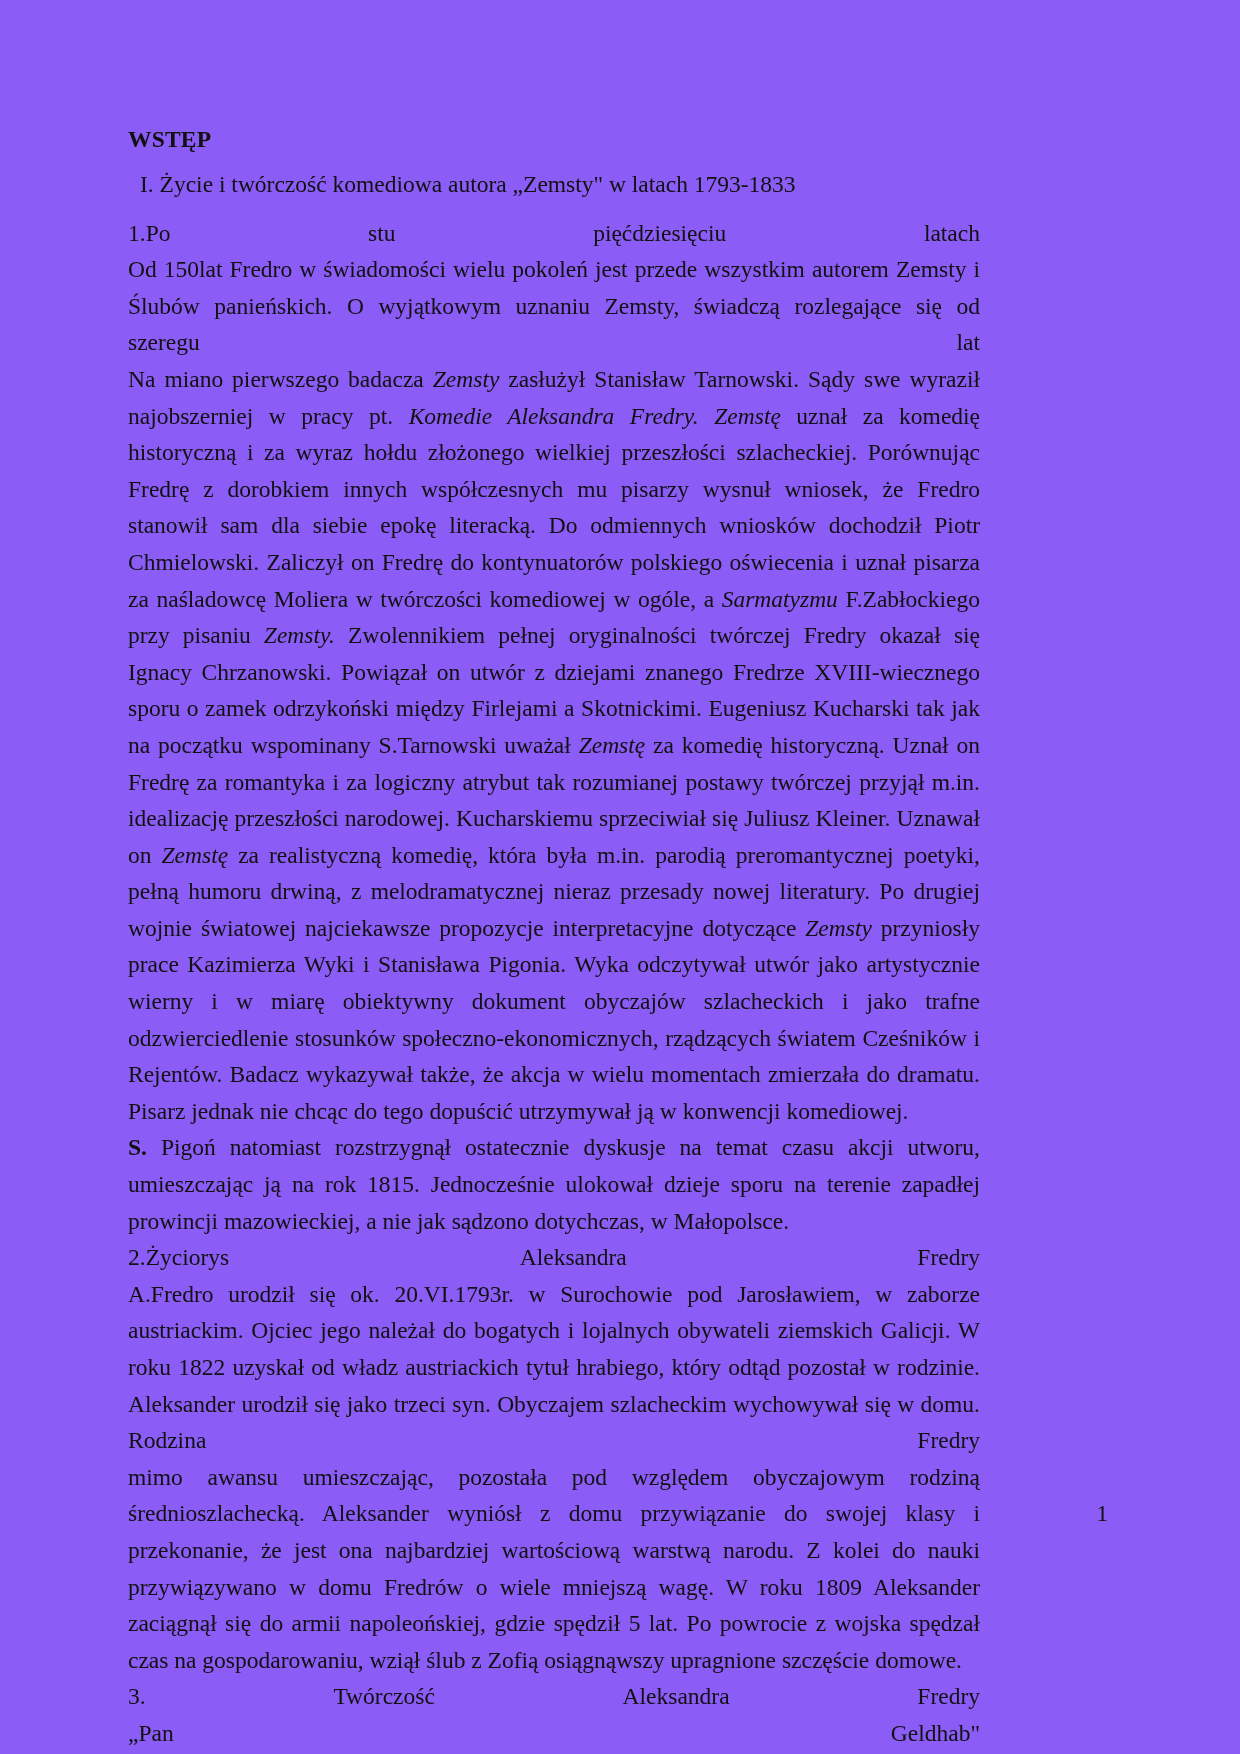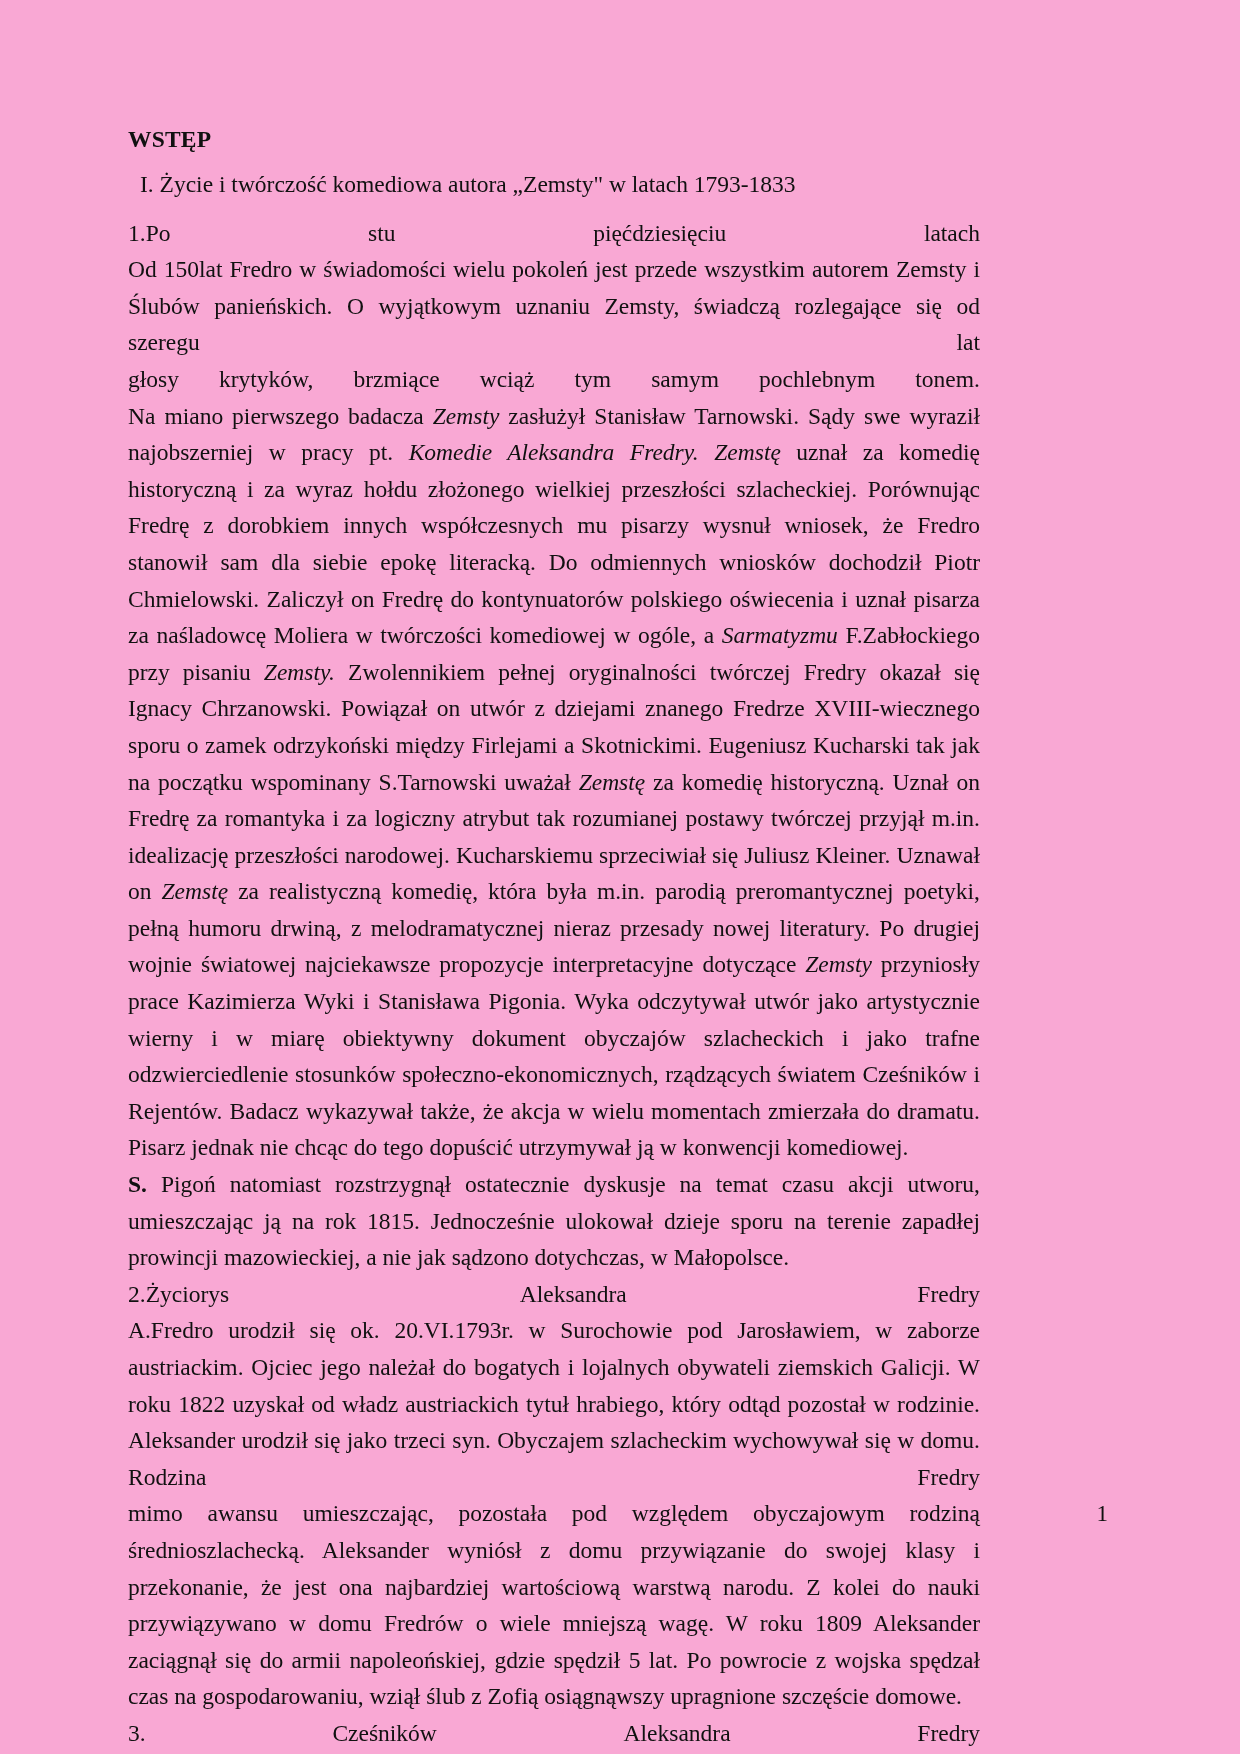--- a/index.html
+++ b/index.html
@@ -14,21 +14,21 @@
     position: relative;
     font-family: "Liberation Serif", "DejaVu Serif", serif;
     color: #111111;
     overflow: hidden;
   }
   .page {
     position: absolute;
     left: 0; top: 0;
     width: 1240px;
     height: 1754px;
-    background: #f9a8d4;
+    background: #8b5cf6;
   }
   .content {
     position: absolute;
     left: 128px;
     top: 124px;
     width: 852px;
   }
   
   .doc-heading {
     font-weight: bold;
@@ -100,30 +100,20 @@
 
     <div class="sec-num-line">
       <span>1.Po</span>
       <span>stu</span>
       <span>pięćdziesięciu</span>
       <span>latach</span>
     </div>
 
     <p class="para lastfull">Od 150lat Fredro w świadomości wielu pokoleń jest przede wszystkim autorem Zemsty i Ślubów panieńskich. O wyjątkowym uznaniu Zemsty, świadczą rozlegające się od szeregu lat</p>
 
-    <div class="spread">
-      <span>głosy</span>
-      <span>krytyków,</span>
-      <span>brzmiące</span>
-      <span>wciąż</span>
-      <span>tym</span>
-      <span>samym</span>
-      <span>pochlebnym</span>
-      <span>tonem.</span>
-    </div>
 
     <p class="para lastleft"><span>Na miano pierwszego badacza </span><i>Zemsty</i><span> zasłużył Stanisław Tarnowski. Sądy swe wyraził najobszerniej w pracy pt. </span><i>Komedie Aleksandra Fredry.</i><span> </span><i>Zemstę</i><span> uznał za komedię historyczną i za wyraz hołdu złożonego wielkiej przeszłości szlacheckiej. Porównując Fredrę z dorobkiem innych współczesnych mu pisarzy wysnuł wniosek, że Fredro stanowił sam dla siebie epokę literacką. Do odmiennych wniosków dochodził Piotr Chmielowski. Zaliczył on Fredrę do kontynuatorów polskiego oświecenia i uznał pisarza za naśladowcę Moliera w twórczości komediowej w ogóle, a </span><i>Sarmatyzmu</i><span> F.Zabłockiego przy pisaniu </span><i>Zemsty.</i><span> Zwolennikiem pełnej oryginalności twórczej Fredry okazał się Ignacy Chrzanowski. Powiązał on utwór z dziejami znanego Fredrze XVIII-wiecznego sporu o zamek odrzykoński między Firlejami a Skotnickimi. Eugeniusz Kucharski tak jak na początku wspominany S.Tarnowski uważał </span><i>Zemstę</i><span> za komedię historyczną. Uznał on Fredrę za romantyka i za logiczny atrybut tak rozumianej postawy twórczej przyjął m.in. idealizację przeszłości narodowej.  Kucharskiemu sprzeciwiał się Juliusz Kleiner. Uznawał on </span><i>Zemstę</i><span> za realistyczną komedię, która była m.in. parodią preromantycznej poetyki, pełną humoru drwiną, z melodramatycznej nieraz przesady nowej literatury. Po drugiej wojnie światowej najciekawsze propozycje interpretacyjne dotyczące </span><i>Zemsty</i><span> przyniosły prace Kazimierza Wyki i Stanisława Pigonia. Wyka odczytywał utwór jako artystycznie wierny i w miarę obiektywny dokument obyczajów szlacheckich i jako trafne odzwierciedlenie stosunków społeczno-ekonomicznych, rządzących światem Cześników i Rejentów. Badacz wykazywał także, że akcja w wielu momentach zmierzała do dramatu. Pisarz jednak nie chcąc do tego dopuścić utrzymywał ją w konwencji komediowej.</span></p>
 
     <p class="para lastleft"><b>S.</b><span> Pigoń natomiast rozstrzygnął ostatecznie dyskusje na temat czasu akcji utworu, umieszczając ją  na rok 1815. Jednocześnie ulokował dzieje sporu na terenie zapadłej prowincji mazowieckiej, a nie jak sądzono dotychczas, w Małopolsce.</span></p>
 
     <div class="sec-num-line">
       <span>2.Życiorys</span>
       <span>Aleksandra</span>
       <span>Fredry</span>
     </div>
@@ -138,21 +128,21 @@
       <span>pod</span>
       <span>względem</span>
       <span>obyczajowym</span>
       <span>rodziną</span>
     </div>
 
     <p class="para lastleft">średnioszlachecką. Aleksander wyniósł z domu przywiązanie do swojej klasy i przekonanie, że jest ona najbardziej wartościową warstwą narodu. Z kolei do nauki przywiązywano w domu Fredrów o wiele mniejszą wagę. W roku 1809 Aleksander zaciągnął się do armii napoleońskiej, gdzie spędził 5 lat. Po powrocie z wojska spędzał czas na gospodarowaniu, wziął ślub z Zofią  osiągnąwszy upragnione szczęście domowe.</p>
 
     <div class="sec-num-line">
       <span>3.</span>
-      <span>Cześników</span>
+      <span>Twórczość</span>
       <span>Aleksandra</span>
       <span>Fredry</span>
     </div>
 
     <div class="spread">
       <span class="it">„Pan</span>
       <span class="it">Geldhab"</span>
     </div>
 
   </div>

